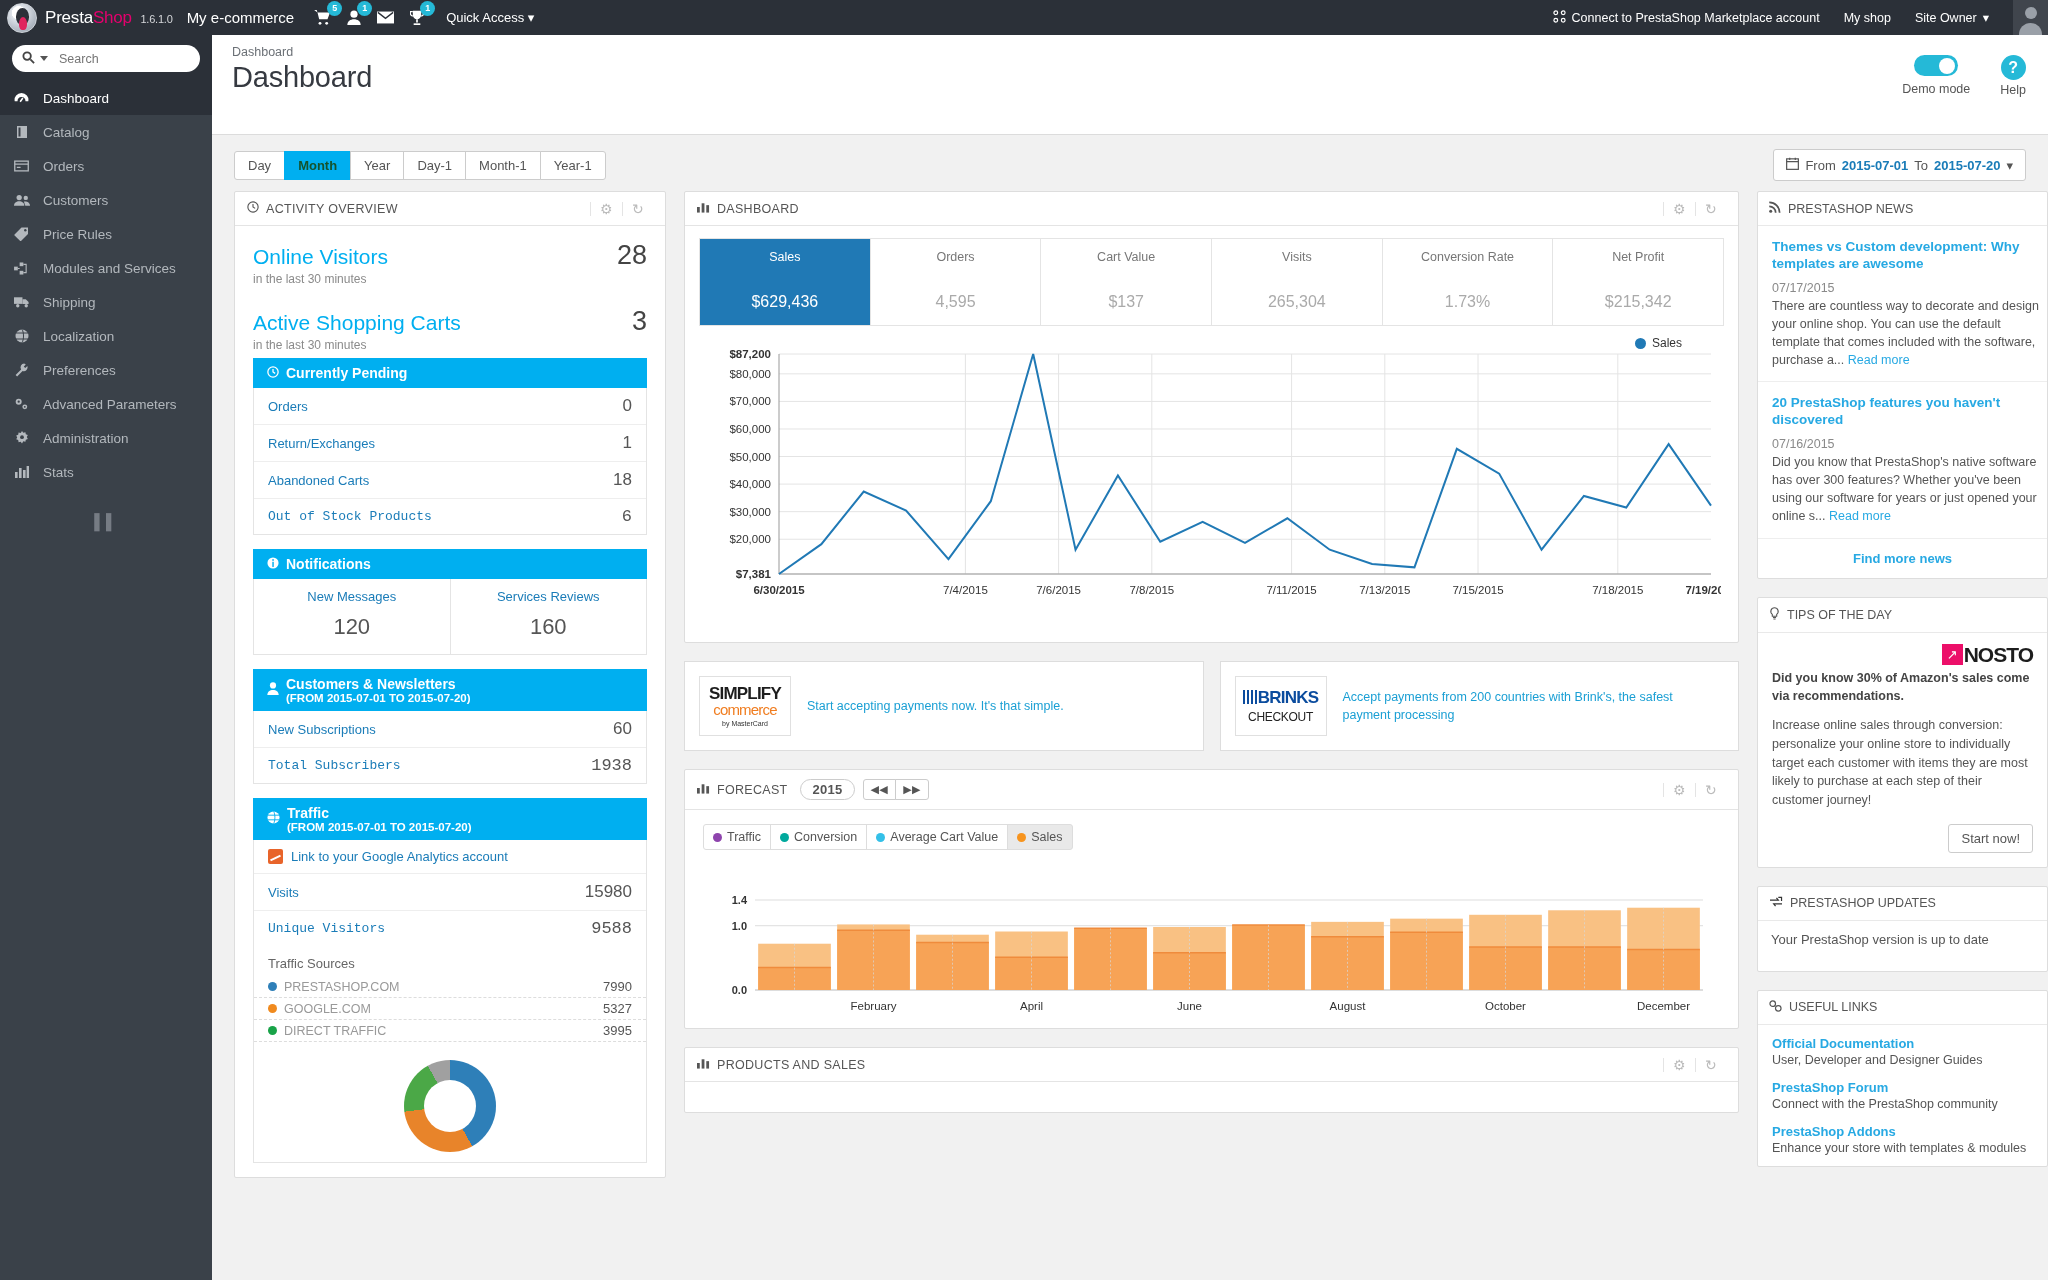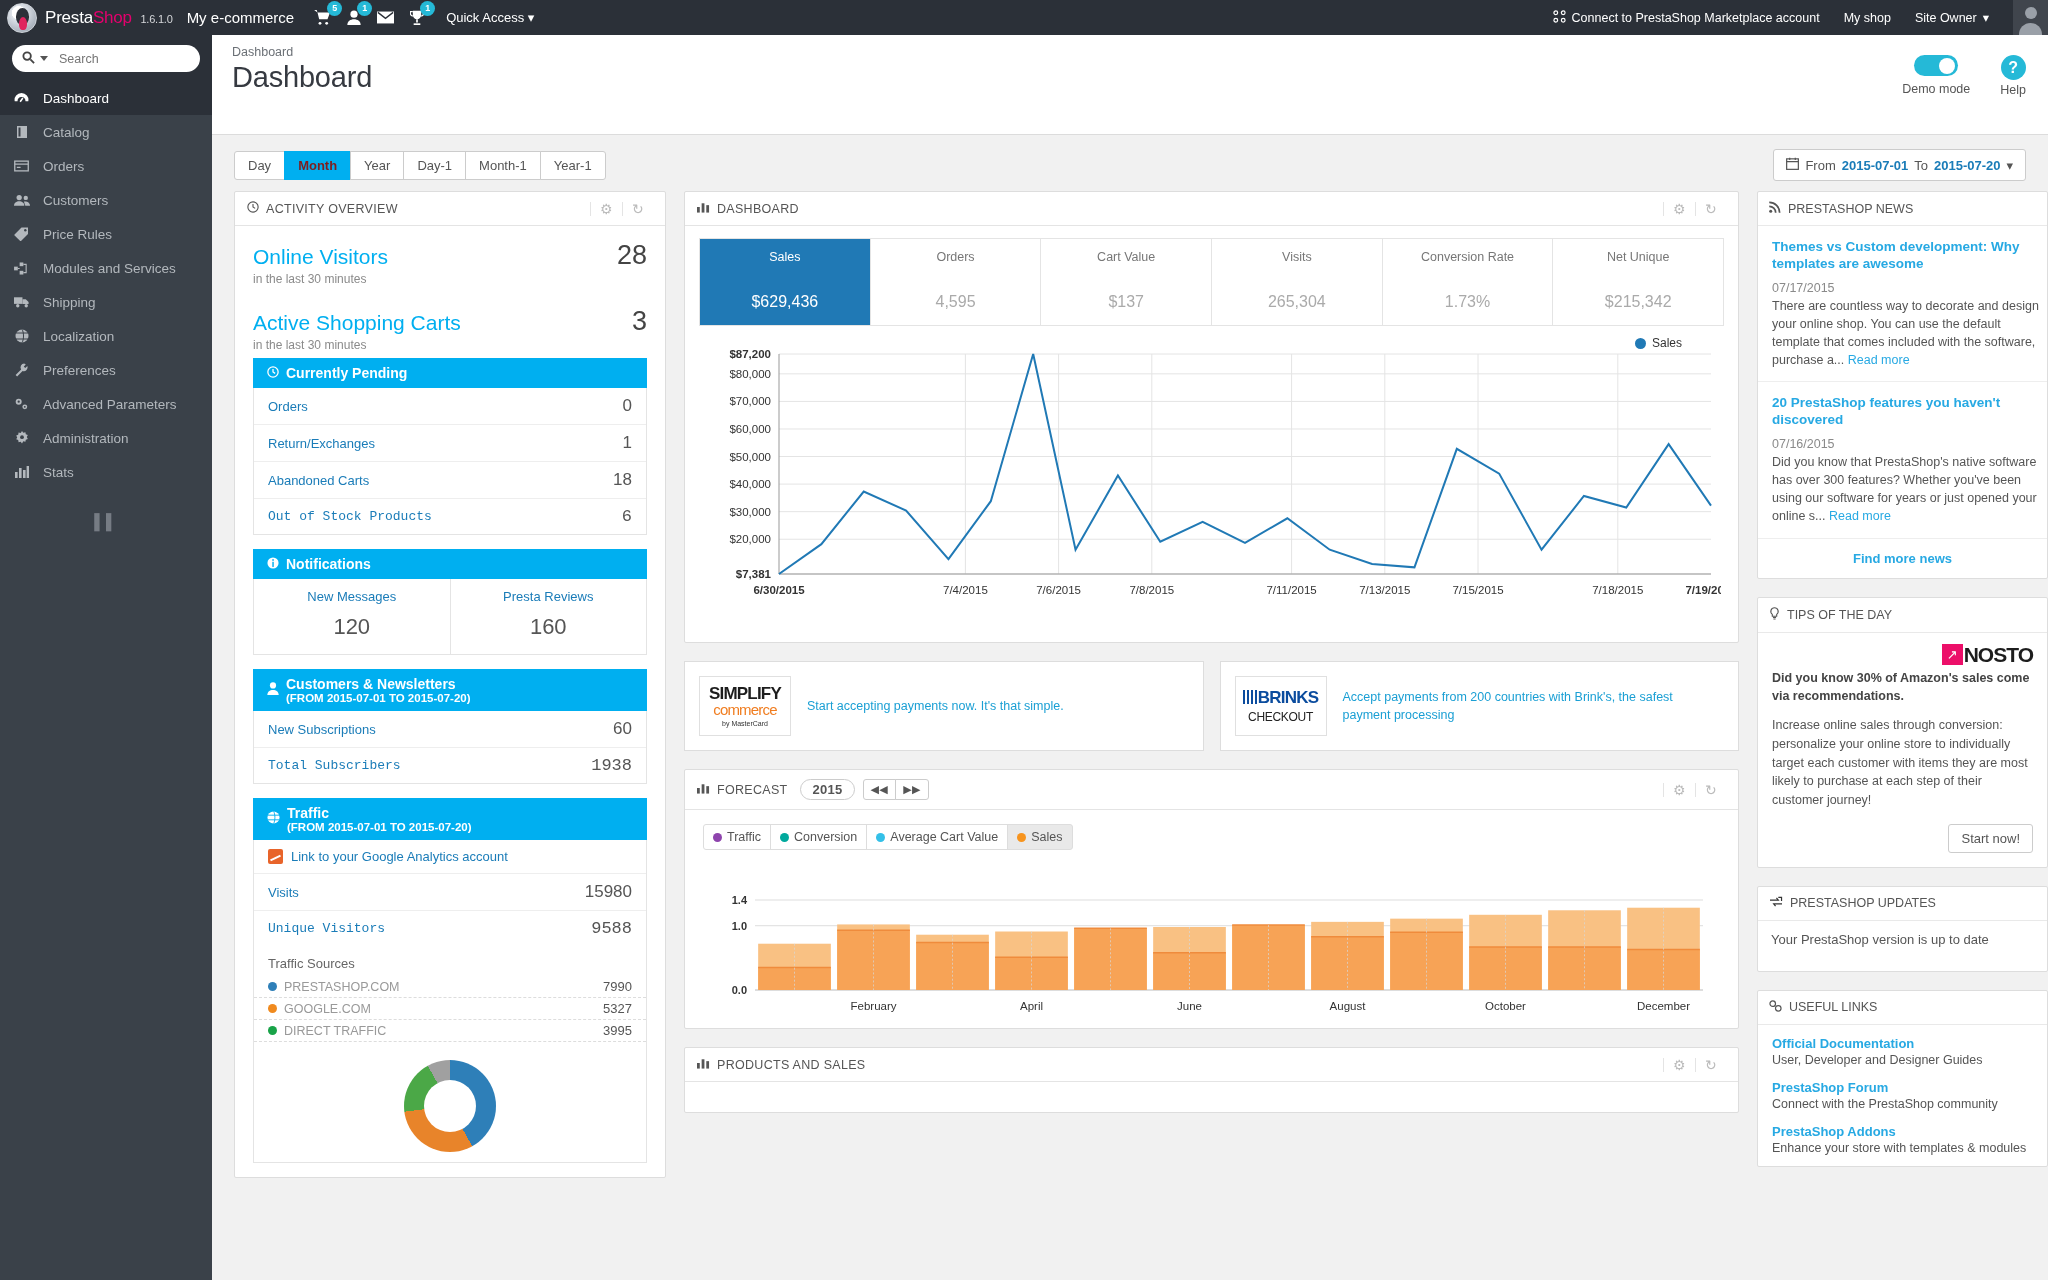--- a/index.html
+++ b/index.html
@@ -95,21 +95,21 @@
 
   
   .toolbar { padding: 14px 22px 10px 22px; display:flex; align-items:center; }
   .btn-group { display:flex; }
   .btn-group .bt {
     border:1px solid #ccc; background:#fff; padding: 6px 13px; font-size:13px; color:#555;
     margin-left:-1px; cursor:pointer;
   }
   .btn-group .bt:first-child { margin-left:0; border-radius:3px 0 0 3px; }
   .btn-group .bt:last-child { border-radius:0 3px 3px 0; }
-  .btn-group .bt.active { background:#00aff0; border-color:#00aff0; color:#7f1d1d; font-weight:bold; }
+  .btn-group .bt.active { background:#00aff0; border-color:#00aff0; color:#14532d; font-weight:bold; }
   .daterange {
     margin-left:auto; border:1px solid #ccc; background:#fff; border-radius:3px;
     padding: 7px 12px; font-size:13px; color:#555; display:flex; align-items:center; gap:6px;
   }
   .daterange b { color:#1a7cb8; }
   .cal-ic { font-size:13px; color:#555; }
 
   
   .grid { display:flex; padding: 0 22px 0 22px; gap: 18px; align-items:flex-start; }
   .col-left { width: 432px; flex:none; }
@@ -556,21 +556,21 @@
                   </svg>
               </span>
               <span>Notifications</span>
             </div>
             <div class="notif-two" id="notif-cells">
                 <div class="notif-cell">
                   <div class="t">New Messages</div>
                   <div class="v">120</div>
                 </div>
                 <div class="notif-cell">
-                  <div class="t">Presta Reviews</div>
+                  <div class="t">Services Reviews</div>
                   <div class="v">160</div>
                 </div>
               </div>
           </div>
 
           <div class="box-wrap">
             <div class="blue-head">
               <span>
                 <svg width="12" height="13" viewBox="0 0 14 16" fill="#fff">
                     <circle cx="7" cy="4.2" r="3.8"></circle>
@@ -680,21 +680,21 @@
             </div>
             <div class="kpi">
               <div class="kt">Visits</div>
               <div class="kv">265,304</div>
             </div>
             <div class="kpi">
               <div class="kt">Conversion Rate</div>
               <div class="kv">1.73%</div>
             </div>
             <div class="kpi">
-              <div class="kt">Net Unique</div>
+              <div class="kt">Net Profit</div>
               <div class="kv">$215,342</div>
             </div>
           </div>
         <div class="chart-area">
           <div class="chart-legend">
             <span class="legend-dot"></span>
             <span>Sales</span>
           </div>
           <svg id="line-svg" width="1020" height="290" viewBox="0 0 1020 290">
               <line x1="78" y1="238" x2="1010" y2="238" stroke="#e4e4e4" stroke-width="1"></line>

